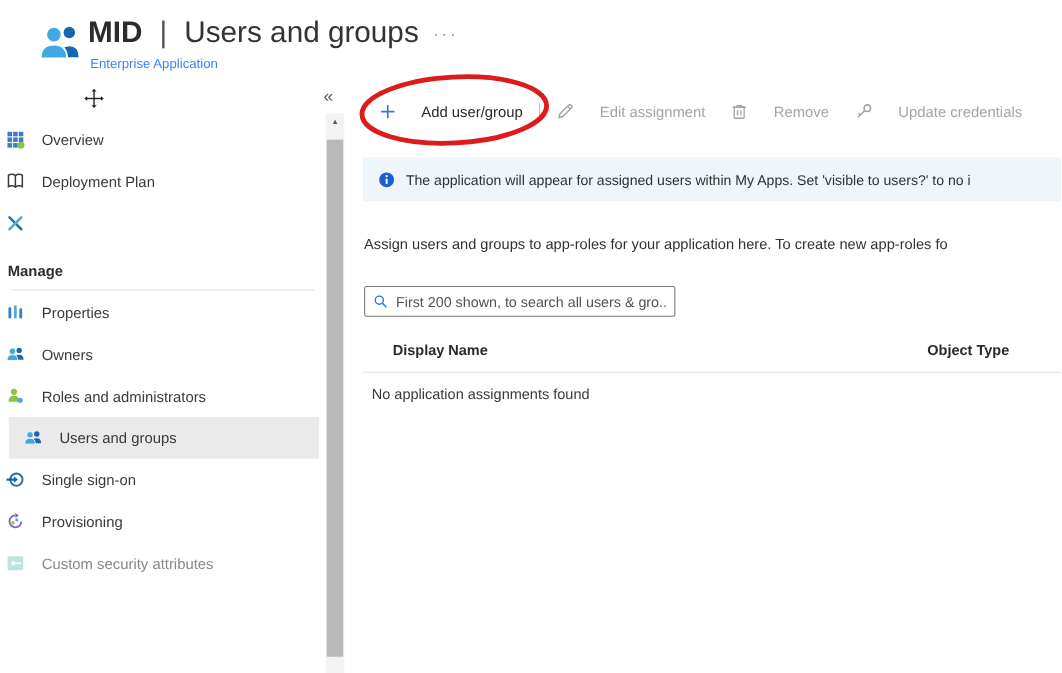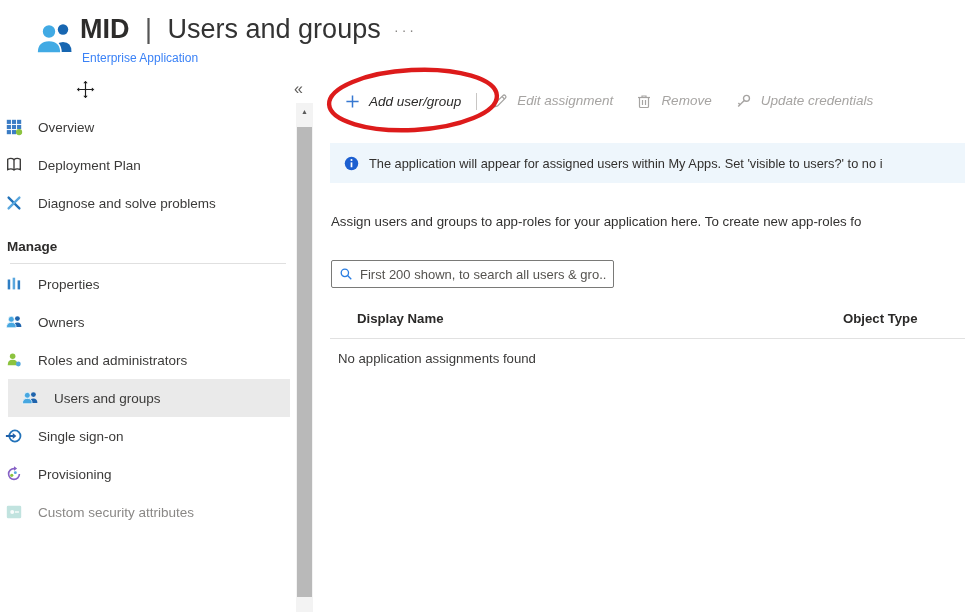--- a/index.html
+++ b/index.html
@@ -27,21 +27,21 @@
   .nav-divider{height:1px;background:#e0e0e0;margin:9px 10px 1px 10px;}
 
   .collapse{position:absolute;left:294px;top:80px;font-size:16px;color:#5f5d5b;cursor:pointer;}
   .vscroll{position:absolute;left:296px;top:103px;width:17px;height:509px;background:#f3f3f3;}
   .vscroll .up{height:16px;display:flex;align-items:center;justify-content:center;
                font-size:7px;color:#5a5a5a;cursor:pointer;}
   .vscroll .thumb{position:absolute;left:1px;top:24px;width:15px;height:470px;background:#b9b9b9;cursor:grab;}
 
   
   .toolbar{position:absolute;left:345px;top:86px;height:30px;display:flex;align-items:center;font-size:13.5px;}
-  .tb-btn{display:flex;align-items:flex-start;gap:9px;cursor:pointer;white-space:nowrap;font-style:italic;}
+  .tb-btn{display:flex;align-items:center;gap:23px;cursor:pointer;white-space:nowrap;}
   .tb-btn.enabled{color:#2b2a29;}
   .tb-btn.disabled{color:#a6a4a2;}
   .tb-sep{width:1px;height:17px;background:#c8c6c4;margin:0 15px;}
   .tb-gap{width:23px;}
   .annotation{position:absolute;left:322px;top:65px;width:182px;height:72px;pointer-events:none;}
 
   
   .banner{position:absolute;left:330px;top:143px;width:635px;height:40px;background:#eef6fc;
           display:flex;align-items:center;gap:10px;padding-left:14px;box-sizing:border-box;
           font-size:12.8px;color:#32302e;white-space:nowrap;overflow:hidden;}
@@ -117,21 +117,20 @@
       <span>Deployment Plan</span>
     </div>
 
     <div class="nav-item">
       <span class="nav-icon">
         <svg viewBox="0 0 20 20" width="18" height="18">
           <path d="M4 4 L16 16" stroke="#2272b9" stroke-width="2.6" stroke-linecap="round"></path>
           <path d="M16 4 L4 16" stroke="#5aa7de" stroke-width="2.6" stroke-linecap="round"></path>
           </svg>
       </span>
-      <span>Diagnose and solve problems</span>
     </div>
 
     <div class="nav-section">Manage</div>
     <div class="nav-divider"></div>
 
     <div class="nav-item">
       <span class="nav-icon">
         <svg viewBox="0 0 20 20" width="18" height="18">
           <rect x="3" y="5" width="2.8" height="11" fill="#2e7ec4"></rect>
           <rect x="8.5" y="3" width="2.8" height="13" fill="#5aa7de"></rect>

